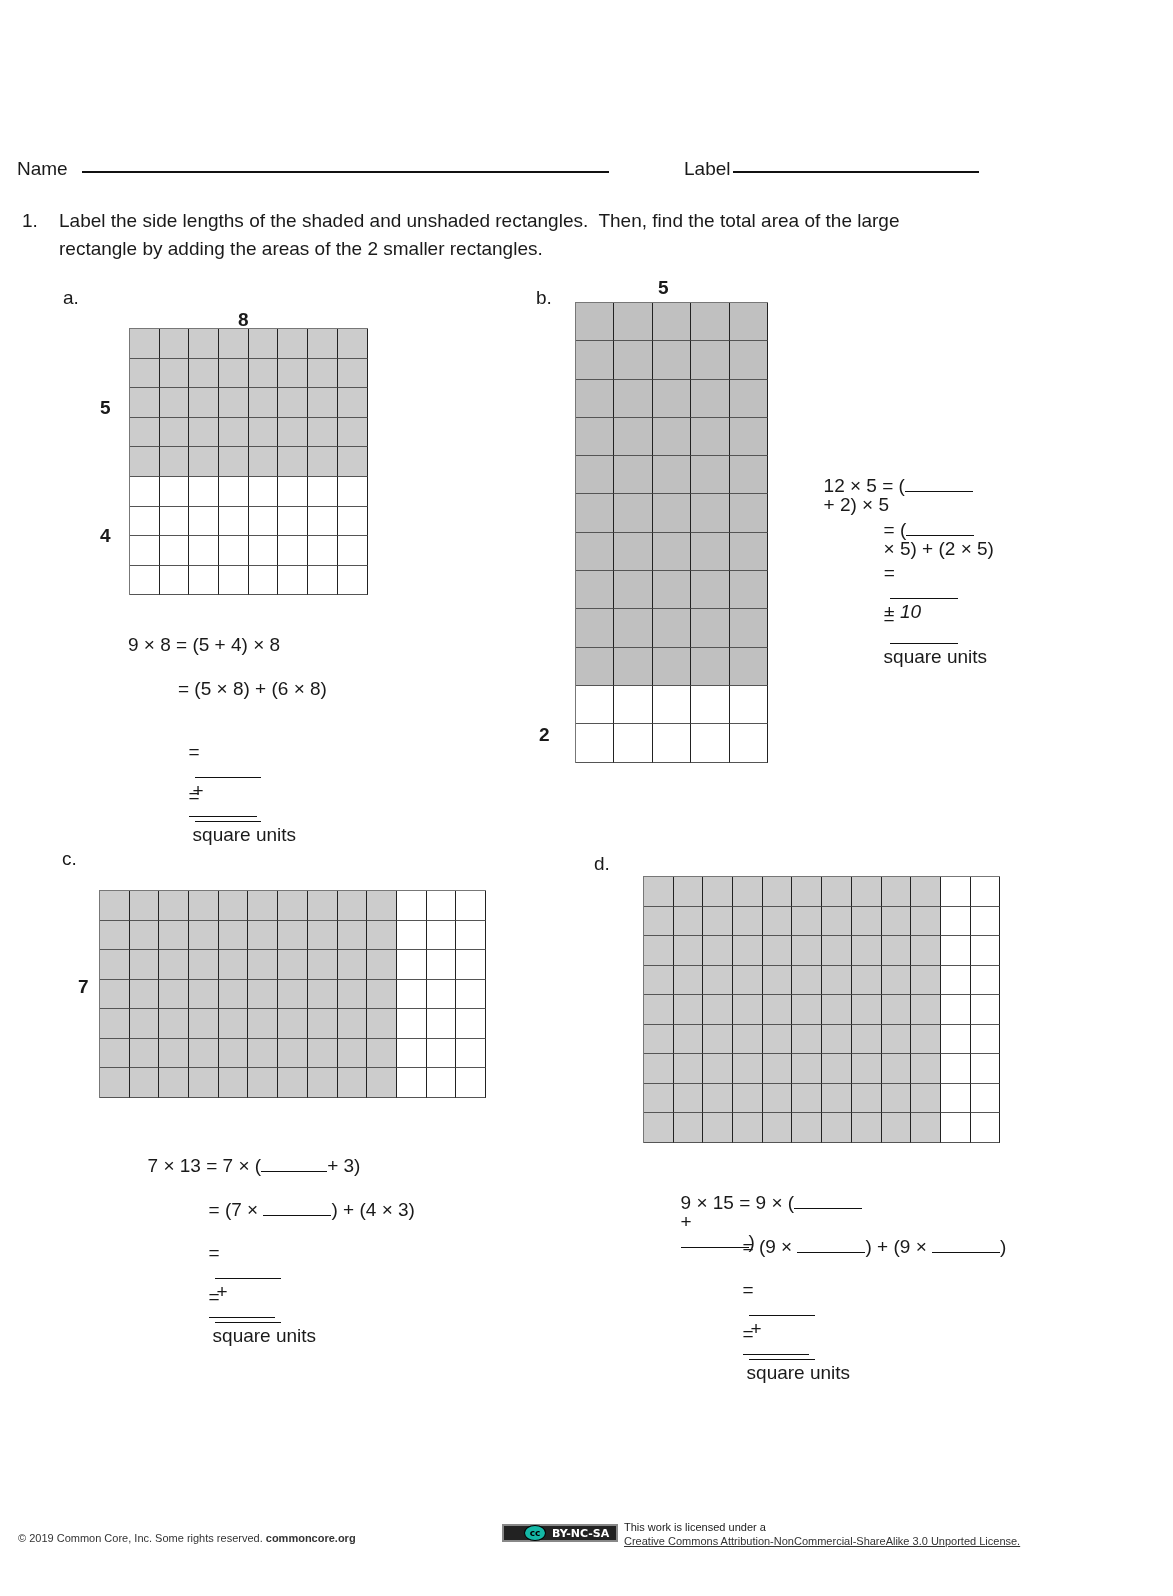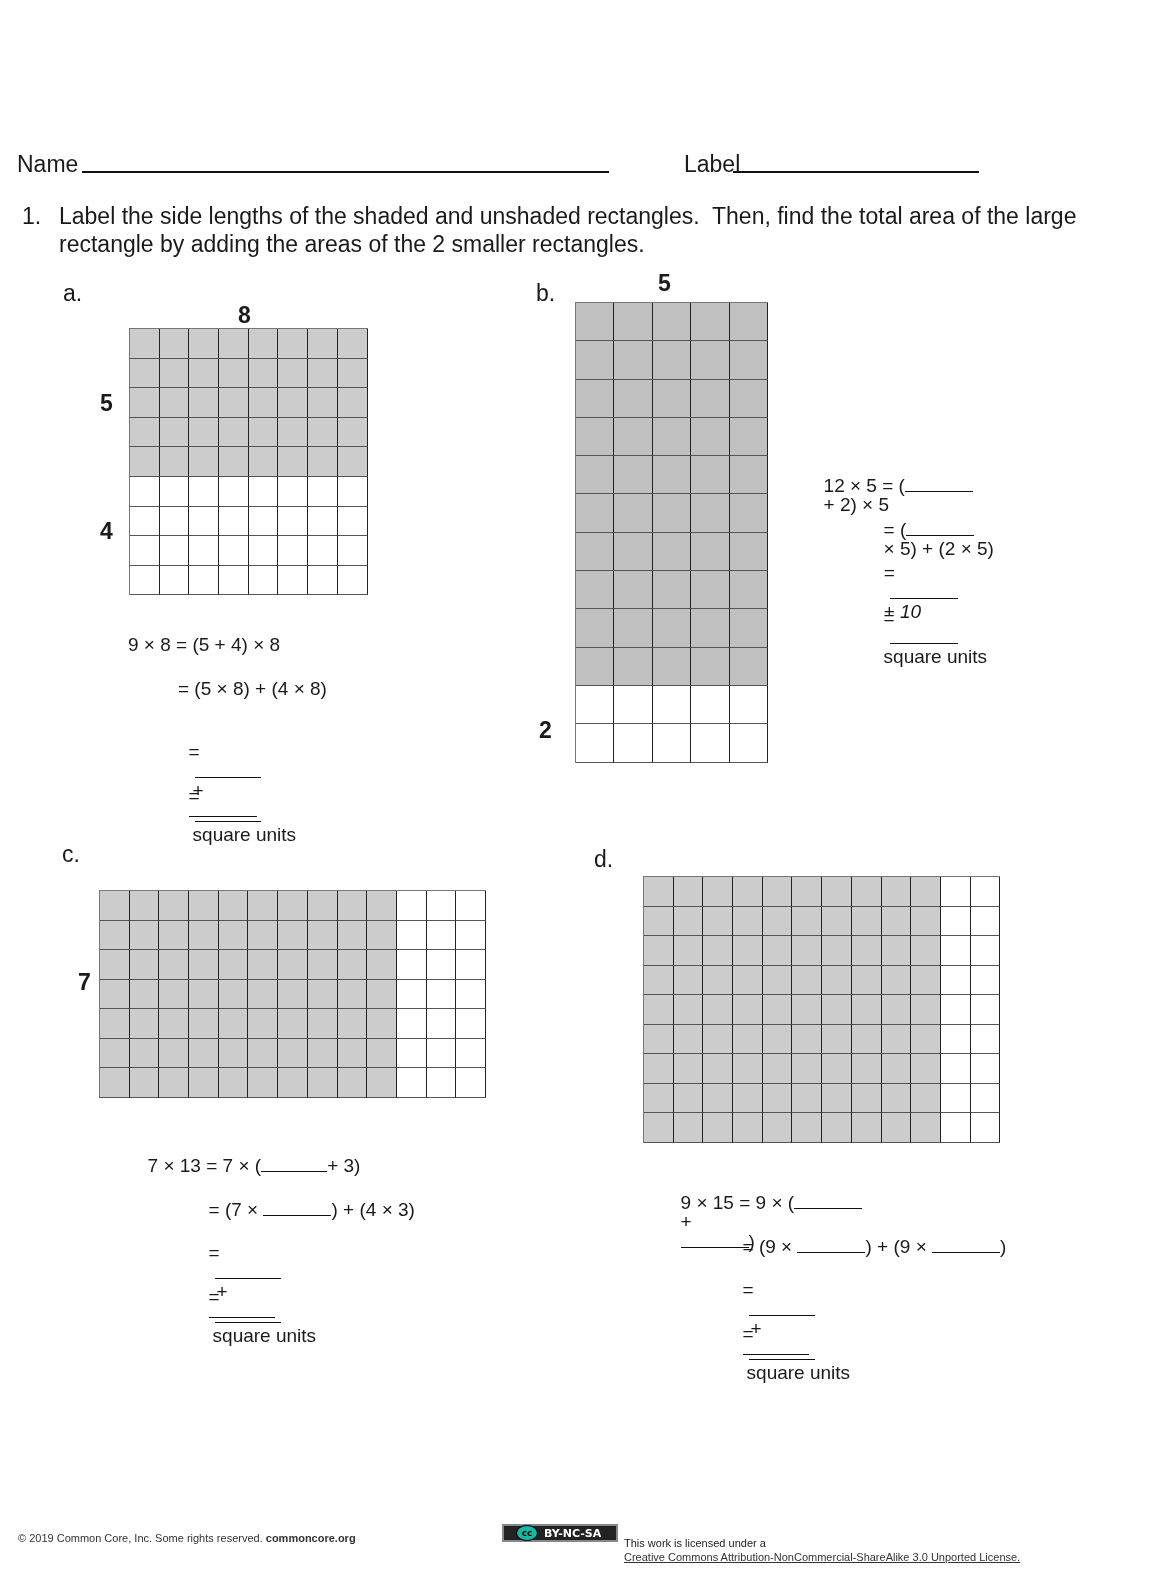--- a/index.html
+++ b/index.html
@@ -1,43 +1,43 @@
 <!DOCTYPE html>
 <html><head>
 <meta charset="utf-8">
 <style>
   html, body { margin: 0; padding: 0; background: #ffffff; }
   body {
     width: 1173px; height: 1596px; position: relative; overflow: hidden;
     font-family: "Liberation Sans", "DejaVu Sans", sans-serif; color: #1a1a1a;
   }
   .abs { position: absolute; }
-  .txt { font-size: 23px; white-space: pre; line-height: 1; }
+  .txt { font-size: 19px; white-space: pre; line-height: 1; margin-top: 6px; }
   .bold { font-weight: bold; }
   .line { position: absolute; border-bottom: 2px solid #111; height: 0; }
 
   .grid { position: absolute; display: grid; border-top: 1px solid #777; border-left: 1px solid #777; }
   .cell { box-sizing: border-box; border-right: 1px solid #222; border-bottom: 1px solid #555; background: #fff; }
   .cell.shaded { background: #cccccc; }
   .grid.b .cell.shaded { background: #c0c0c0; }
 
   .eq { position: absolute; font-size: 19px; white-space: pre; line-height: 1; }
   .blank { display: inline-block; border-bottom: 1px solid #111; height: 16px; vertical-align: baseline; }
 
   .footer-left { position: absolute; left: 18px; top: 1532px; font-size: 11px; color: #333; }
   .footer-left b { font-weight: bold; }
   .cc-badge {
     position: absolute; left: 502px; top: 1524px; width: 116px; height: 18px;
     background: #222; border: 2px solid #888; box-sizing: border-box;
     display: flex; align-items: center; color: #fff; font-size: 11px; font-weight: bold;
     font-family: "DejaVu Sans", sans-serif;
   }
   .cc-badge .cc { background: #14b8a6; color: #000; border-radius: 50%; width: 20px; height: 14px; font-size: 9px;
-    display: inline-flex; align-items: center; justify-content: center; margin: 0 6px 0 12px; border: 1px solid #000; }
-  .lic { position: absolute; left: 624px; top: 1520px; font-size: 11px; color: #222; line-height: 14px; margin-top: 16px; }
+    display: inline-flex; align-items: center; justify-content: center; margin: 0 6px 0 20px; border: 1px solid #000; }
+  .lic { position: absolute; left: 624px; top: 1520px; font-size: 11px; color: #222; line-height: 14px; }
   .lic a { color: #333; text-decoration: underline; }
 </style>
 </head>
 <body>
 
 <span class="abs txt" style="left:17px; top:153px;">Name</span>
 <div class="line" style="left:82px; top:171px; width:527px;"></div>
 <span class="abs txt" style="left:684px; top:153px;">Label</span>
 <div class="line" style="left:733px; top:171px; width:246px;"></div>
 
@@ -118,21 +118,21 @@
     <div class="cell"></div>
     <div class="cell"></div>
     <div class="cell"></div>
     <div class="cell"></div>
     <div class="cell"></div>
     <div class="cell"></div>
     <div class="cell"></div>
   </div>
 
 <span class="eq" style="left:128px; top:635px;">9 × 8 = (5 + 4) × 8</span>
-<span class="eq" style="left:178px; top:679px;">= (5 × 8) + (4 × 8)</span>
+<span class="eq" style="left:178px; top:679px;">= (5 × 8) + (6 × 8)</span>
 <div class="eq" style="left:178px; top:723px;">
   <span>=</span>
   <span class="blank" style="width:66px; margin-left:6px;"></span>
   <span style="margin:0 4px;">+</span>
   <span class="blank" style="width:68px;"></span>
 </div>
 <div class="eq" style="left:178px; top:767px;">
   <span>=</span>
   <span class="blank" style="width:66px; margin-left:6px;"></span>
   <span style="margin-left:4px;">square units</span>

